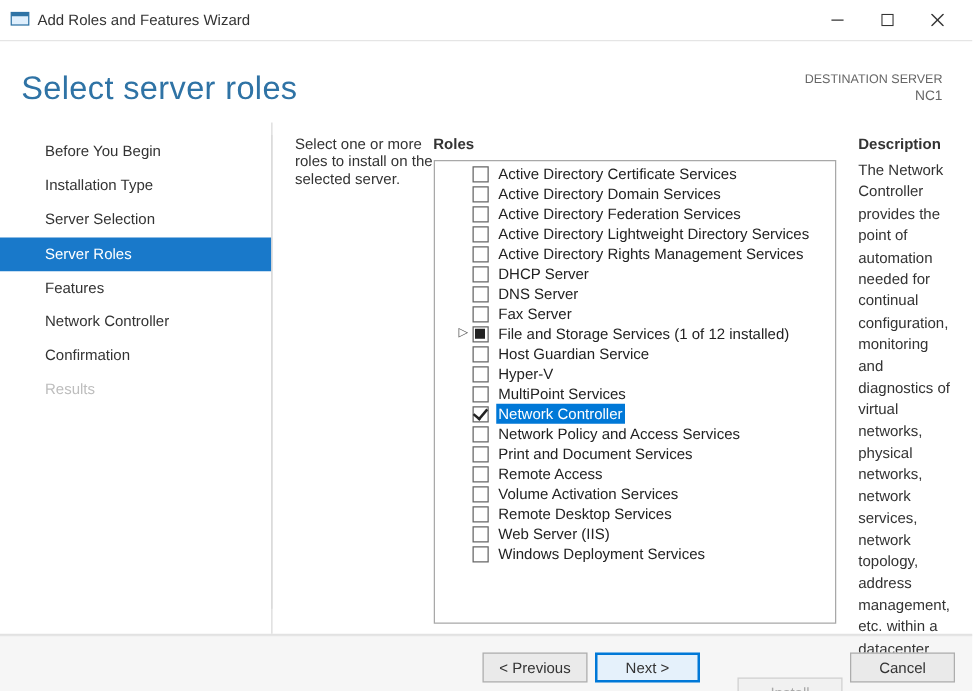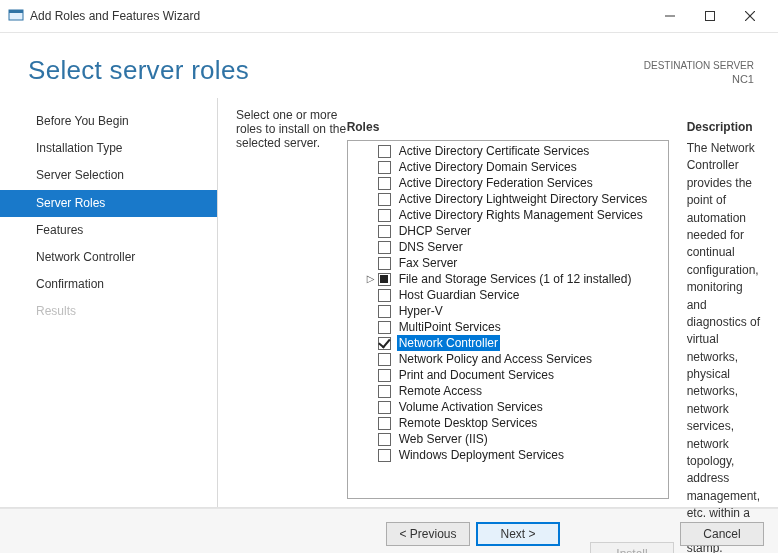--- a/index.html
+++ b/index.html
@@ -36,22 +36,22 @@
   }
   .win-btn {
     width: 40px; height: 28px;
     display: flex; align-items: center; justify-content: center;
     color: #333;
   }
   .win-btn svg { display:block; }
   
   .header {
     display: flex;
-    padding: 22px 24px 12px 28px;
-    align-items: flex-end;
+    padding: 22px 24px 12px 17px;
+    align-items: center;
   }
   .page-title {
     font-size: 26px;
     font-weight: 300;
     color: #2f73a5;
     letter-spacing: 0.3px;
     flex: 1;
   }
   .dest-server {
     text-align: right;
@@ -106,21 +106,20 @@
   .instruction {
     font-size: 12px;
     color: #333;
     margin-bottom: 14px;
   }
   .cols {
     display: flex;
     gap: 18px;
     flex: 1;
     min-height: 0;
-    margin-top: 12px;
   }
   .col-roles { flex: 0 0 322px; display:flex; flex-direction:column; }
   .col-desc { flex: 1; }
   .section-label {
     font-weight: 600;
     font-size: 12px;
     margin-bottom: 6px;
     color: #333;
   }
   .roles-box {

